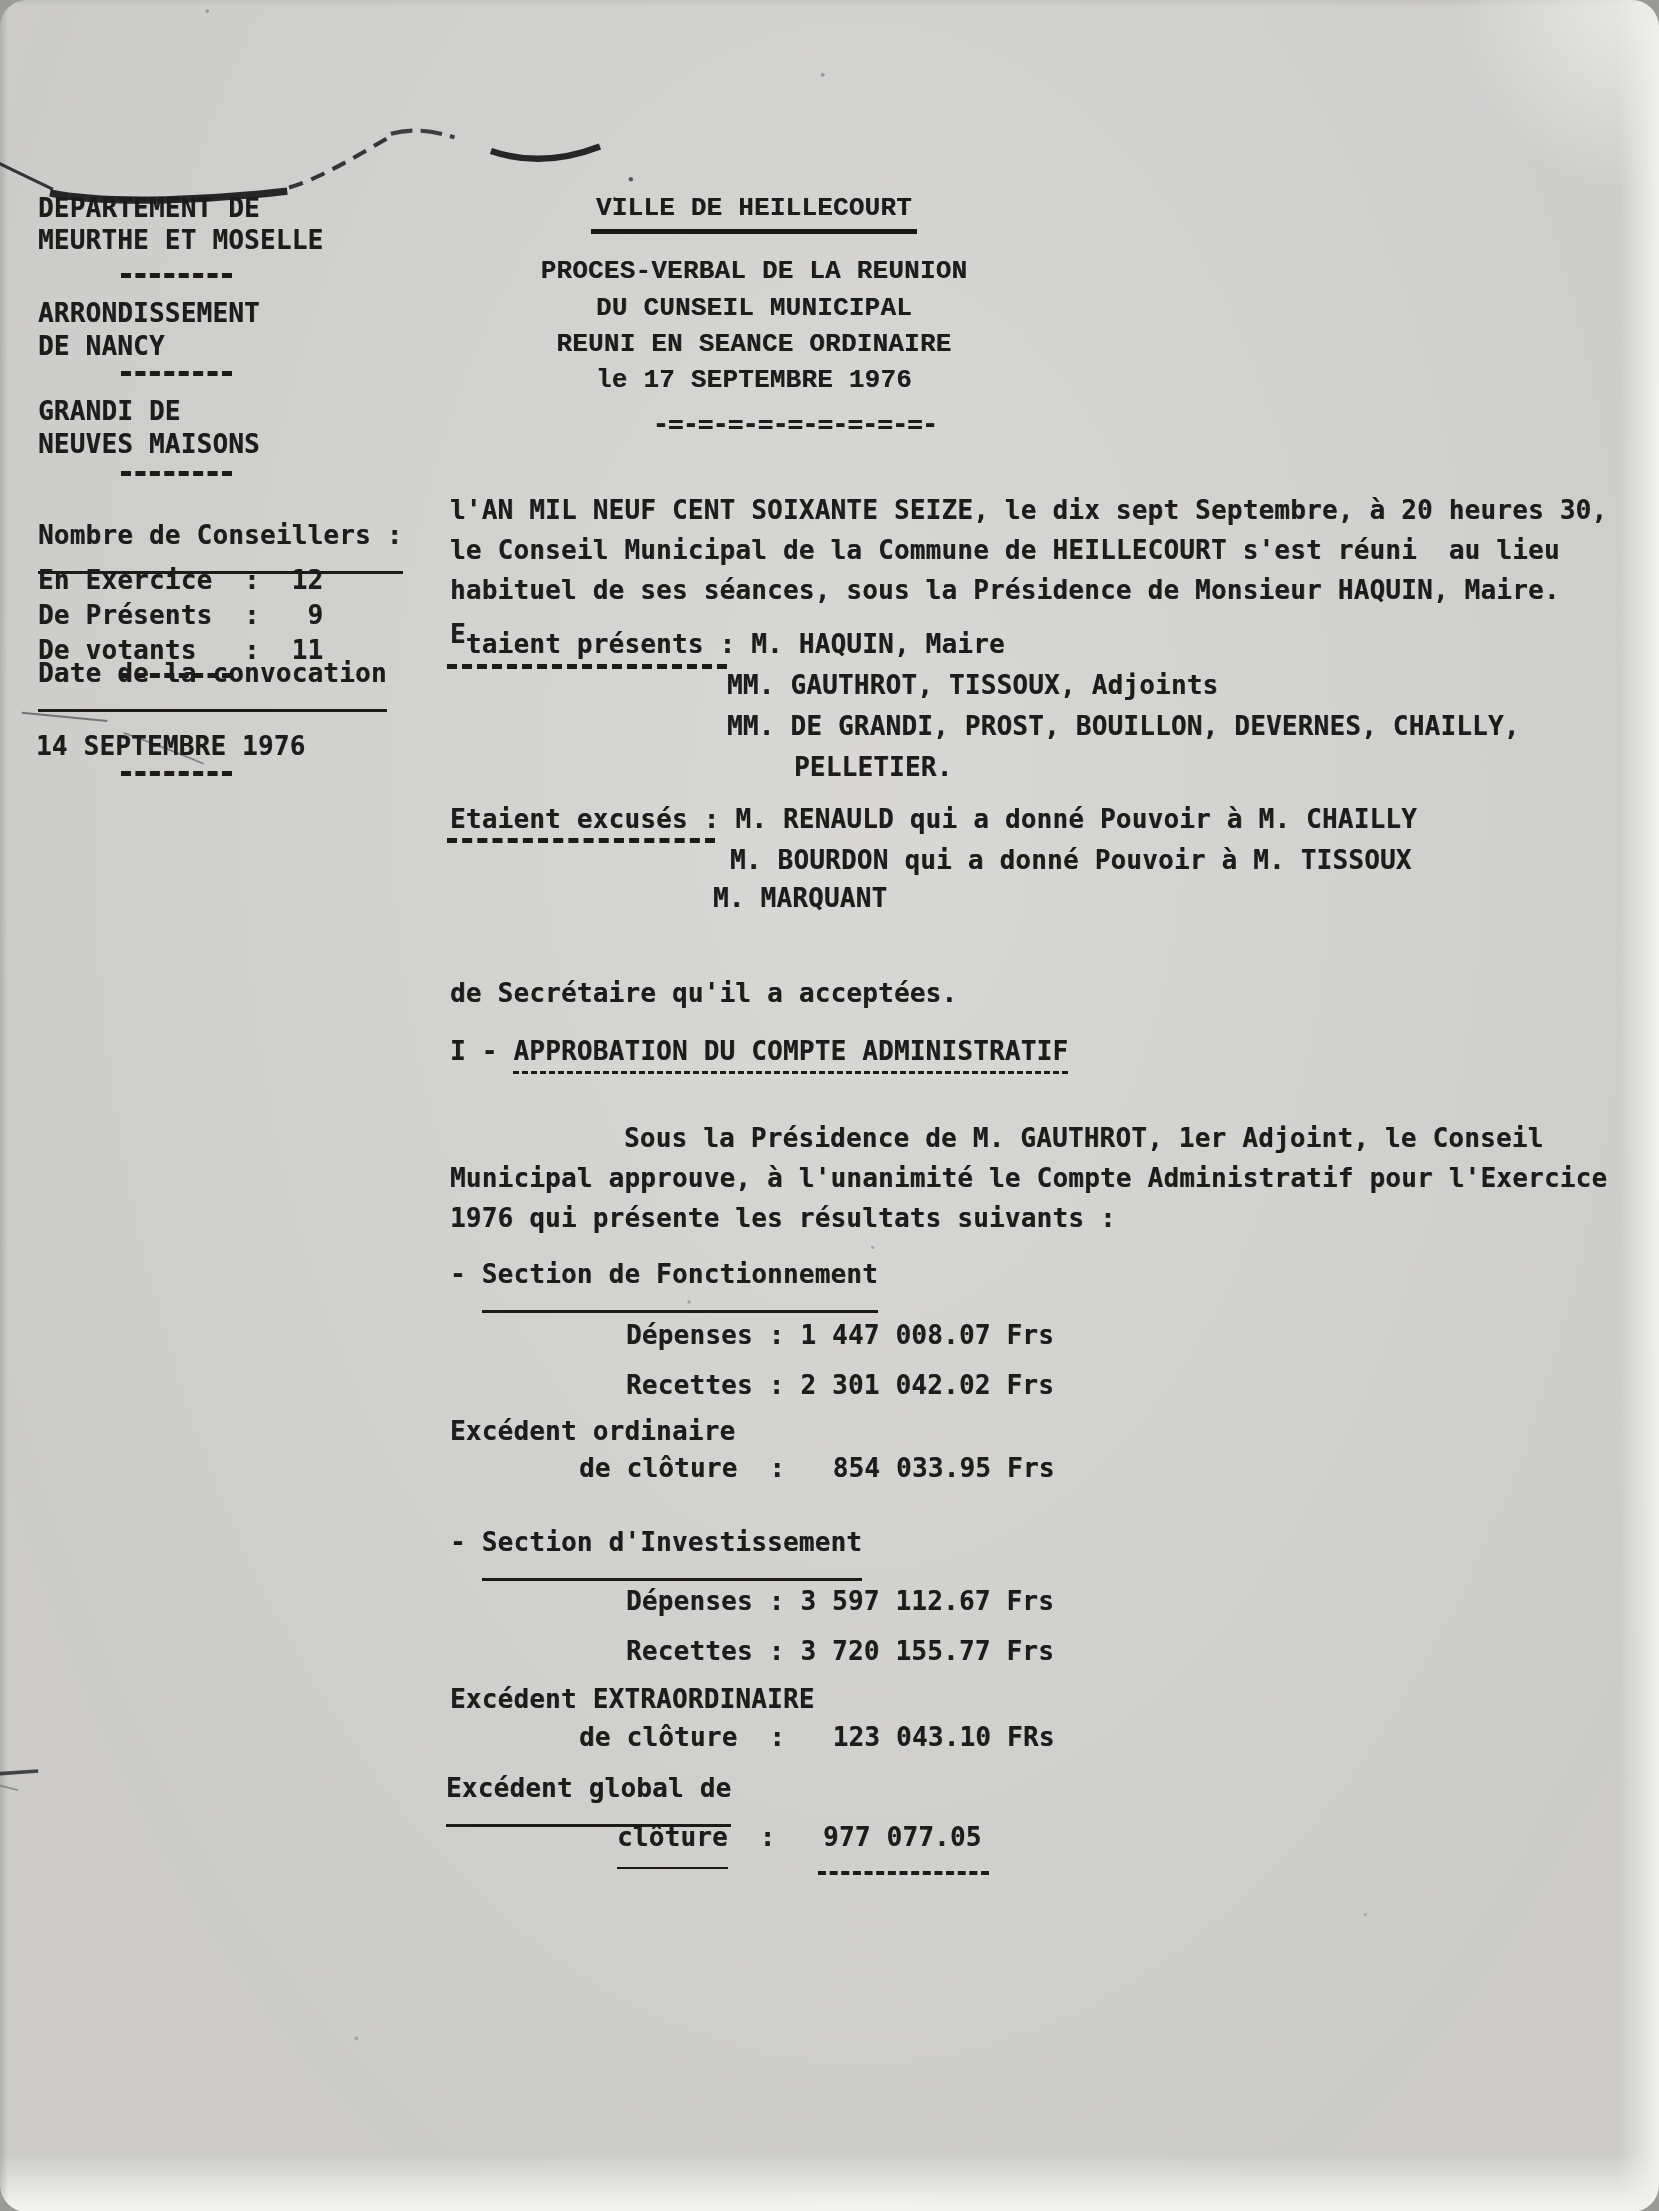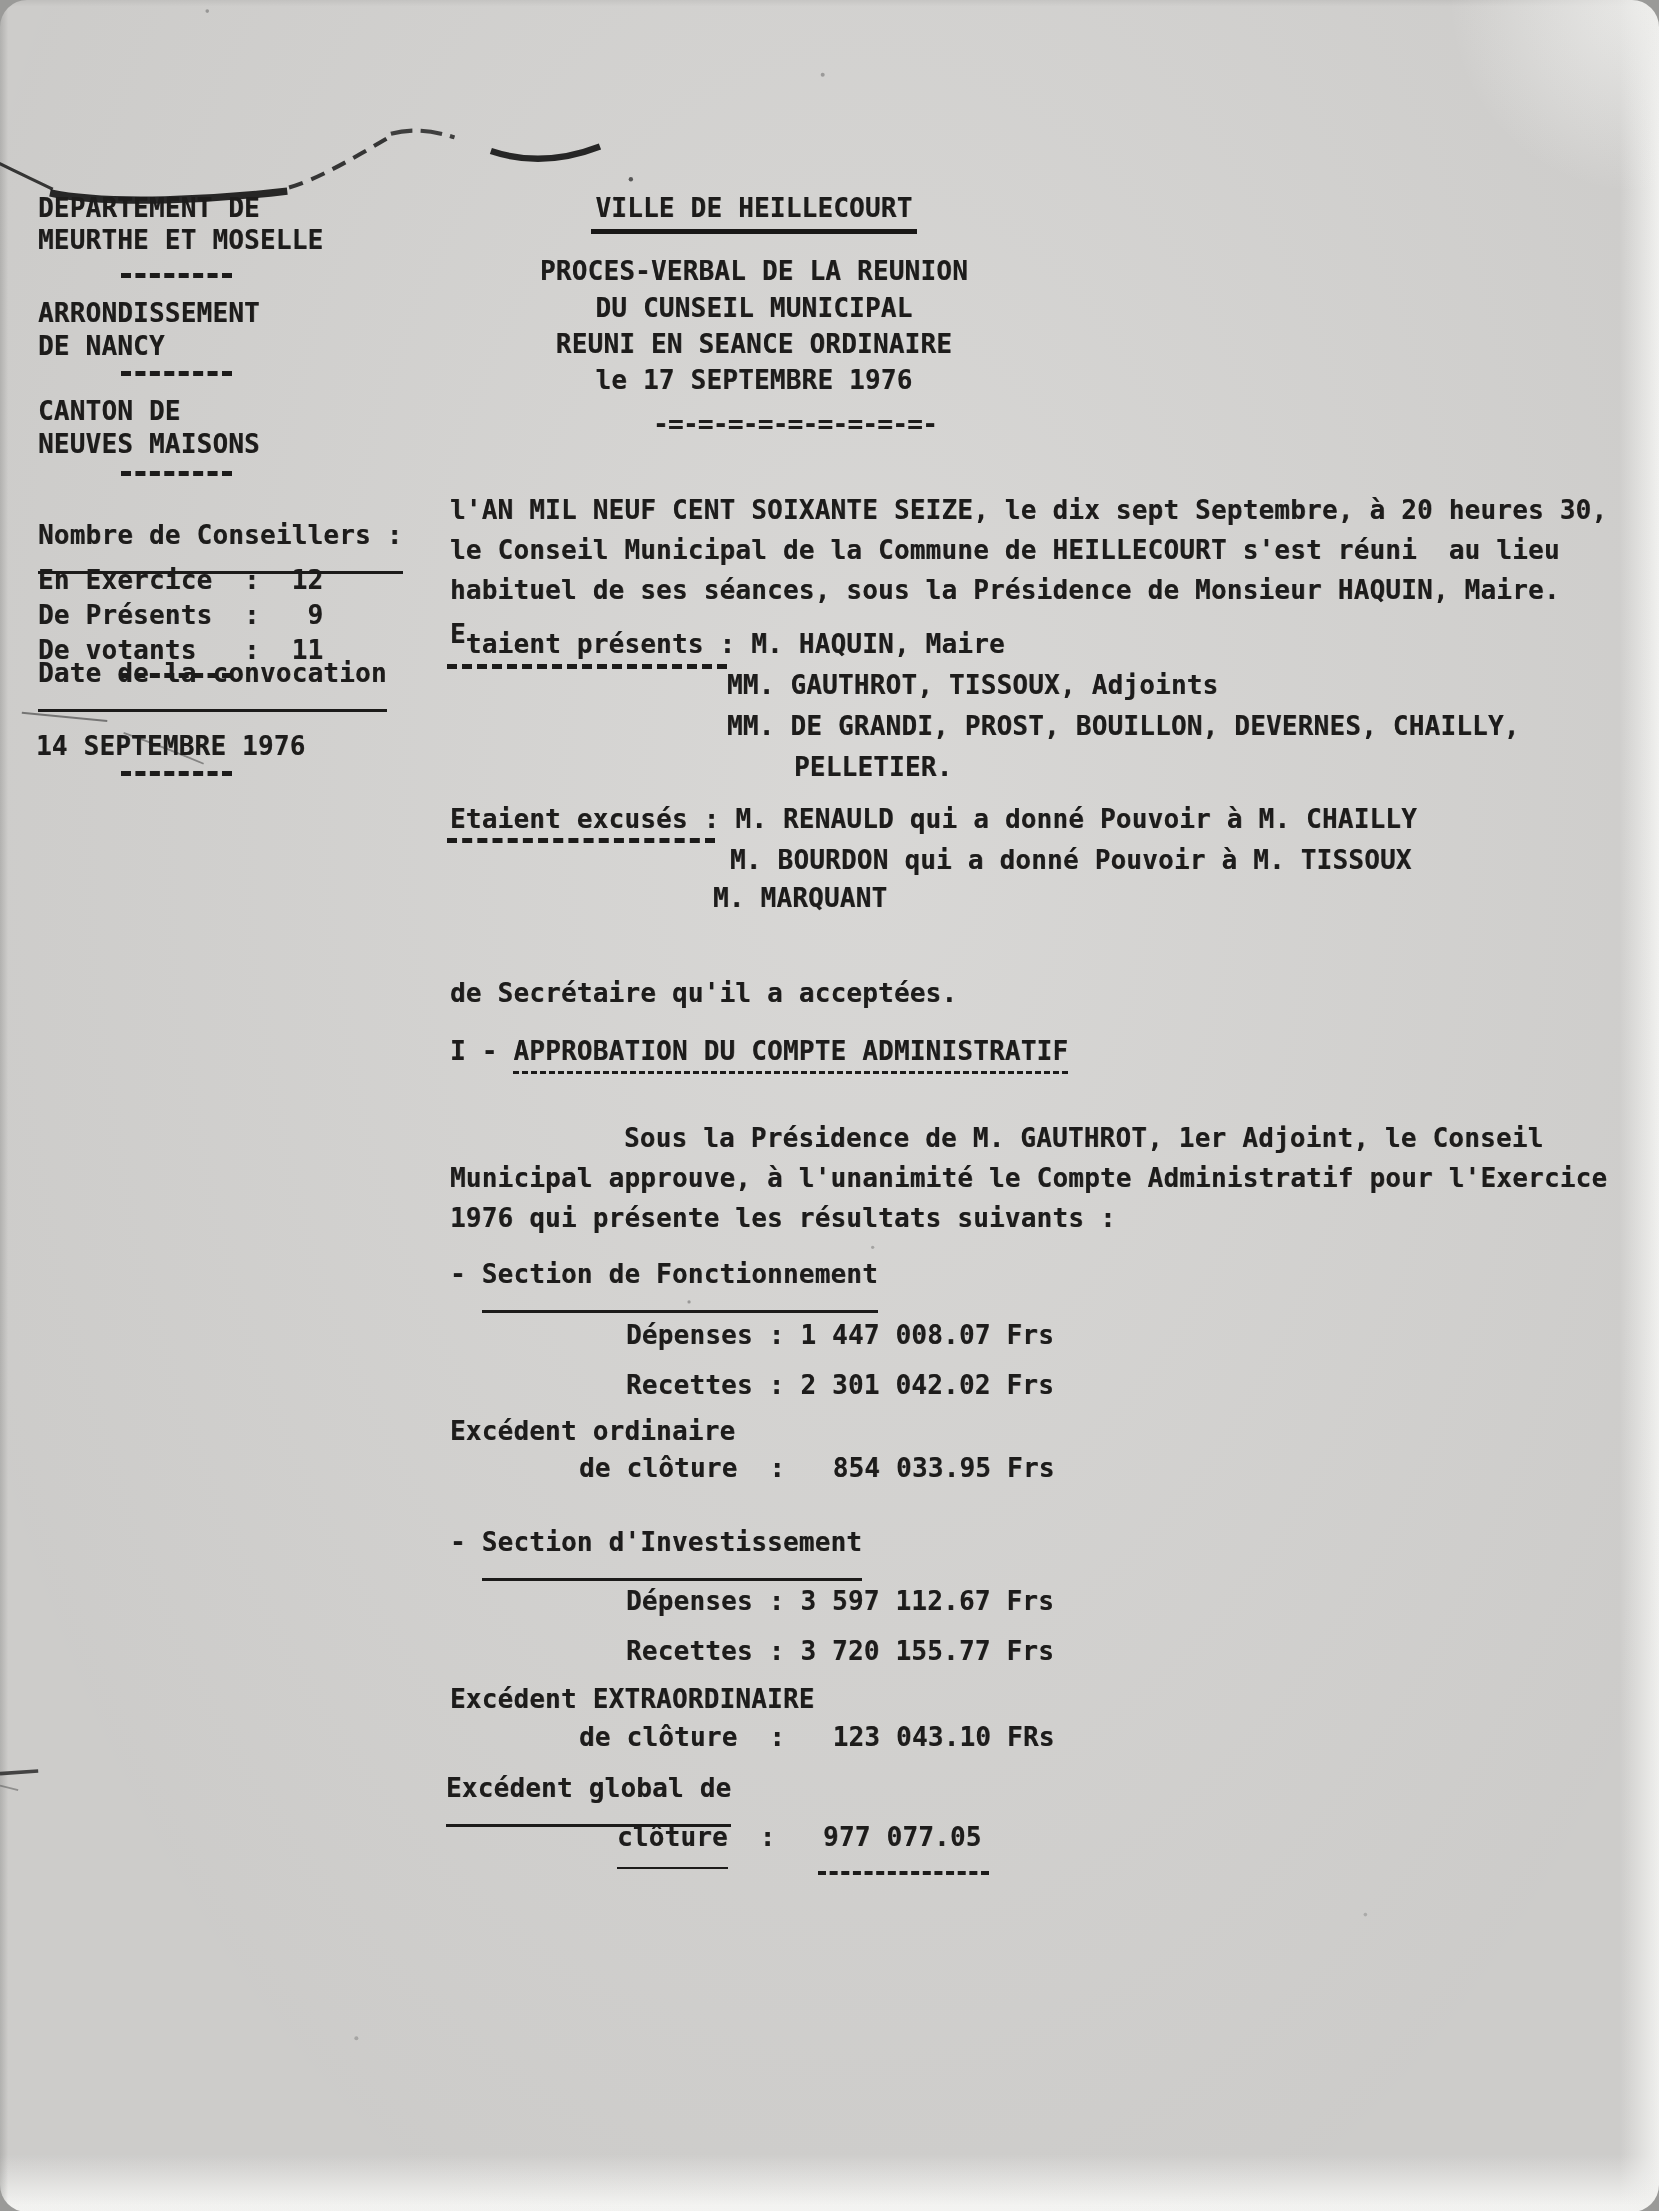--- a/index.html
+++ b/index.html
@@ -21,21 +21,21 @@
   .t{
     position:absolute;
     white-space:pre;
     font-weight:700;
     font-size:26px;
     line-height:31px;
     color:#1d1c1b;
     letter-spacing:0.2px;
     text-shadow:0.4px 0.4px 0.4px rgba(28,28,28,0.55);
   }
-  .ctr{left:436px;width:636px;text-align:center;}
+  .ctr{left:436px;width:636px;text-align:center;font-family:Liberation Mono, monospace;}
   .ul3{border-bottom:2.7px solid #1c1b1a;padding-bottom:15px;}
   .ul4{border-bottom:3.6px solid #1c1b1a;padding-bottom:21px;}
   .ul6{border-bottom:5.5px solid #191817;padding-bottom:5.5px;margin:0 -4.5px;padding-left:4.5px;padding-right:4.5px;}
   .ud4{border-bottom:3.6px dashed #1c1b1a;padding-bottom:4.5px;margin-top:39px;}
   .bar{position:absolute;height:0;border-top:5.5px dashed #1c1b1a;}
   .bar5{position:absolute;height:0;border-top:4.5px dashed #1c1b1a;}
   .supE{display:inline-block;transform:translateY(-10px);}
   svg.artifacts{position:absolute;left:0;top:0;pointer-events:none;}
 </style>
 </head>
@@ -65,21 +65,21 @@
   </svg>
 
   <div class="t" style="left:38px;top:193px">DEPARTEMENT DE</div>
   <div class="t" style="left:38px;top:225px">MEURTHE ET MOSELLE</div>
   <div class="bar" style="left:121px;top:273px;width:111px"></div>
 
   <div class="t" style="left:38px;top:298px">ARRONDISSEMENT</div>
   <div class="t" style="left:38px;top:331px">DE NANCY</div>
   <div class="bar" style="left:121px;top:371px;width:111px"></div>
 
-  <div class="t" style="left:38px;top:396px">CANTON DE</div>
+  <div class="t" style="left:38px;top:396px">GRANDI DE</div>
   <div class="t" style="left:38px;top:429px">NEUVES MAISONS</div>
   <div class="bar" style="left:121px;top:471px;width:111px"></div>
 
   <div class="t" style="left:38px;top:520px"><span class="ul4">Nombre de Conseillers :</span></div>
   <div class="t" style="left:38px;top:565px">En Exercice  :  12</div>
   <div class="t" style="left:38px;top:600px">De Présents  :   9</div>
   <div class="t" style="left:38px;top:635px">De votants   :  11</div>
   <div class="bar" style="left:121px;top:673px;width:111px"></div>
 
   <div class="t" style="left:38px;top:658px"><span class="ul4">Date de la convocation</span></div>

